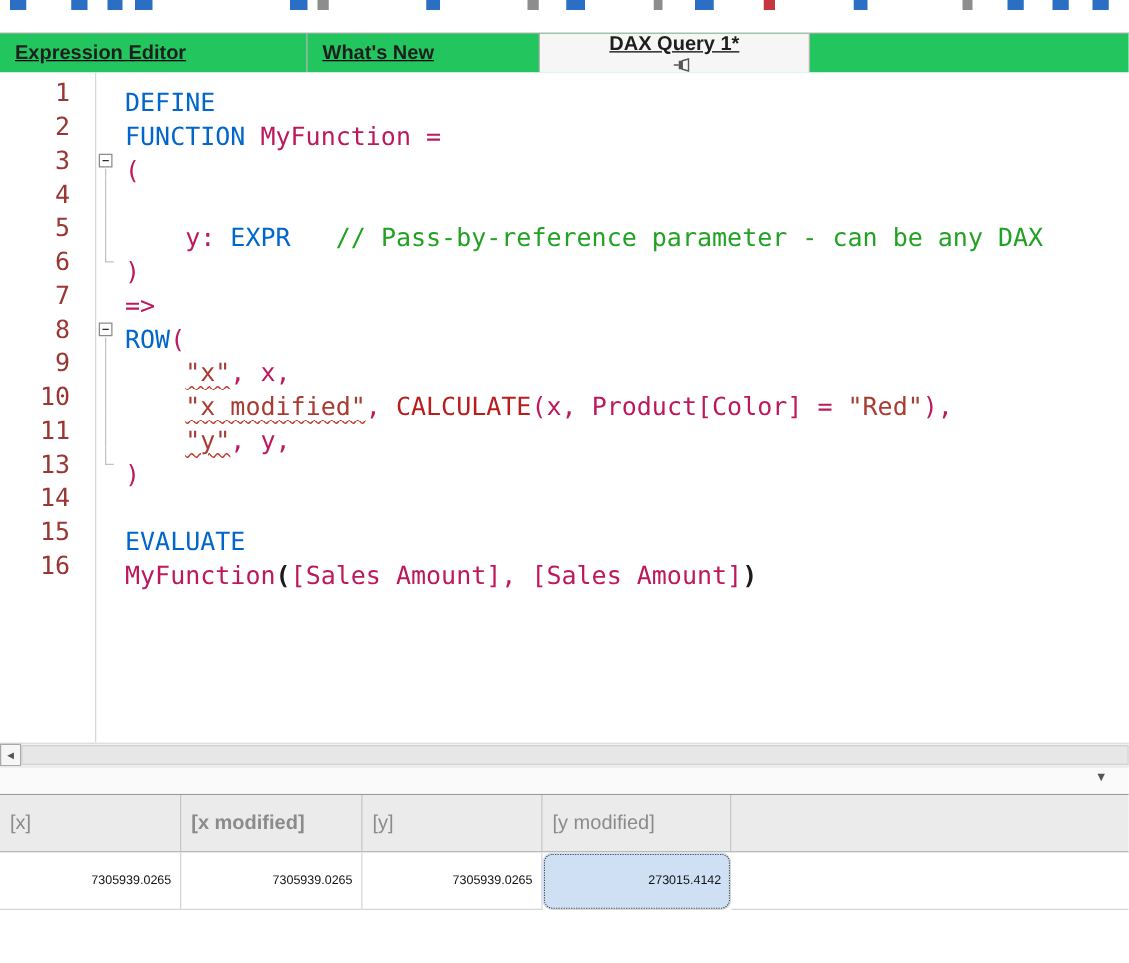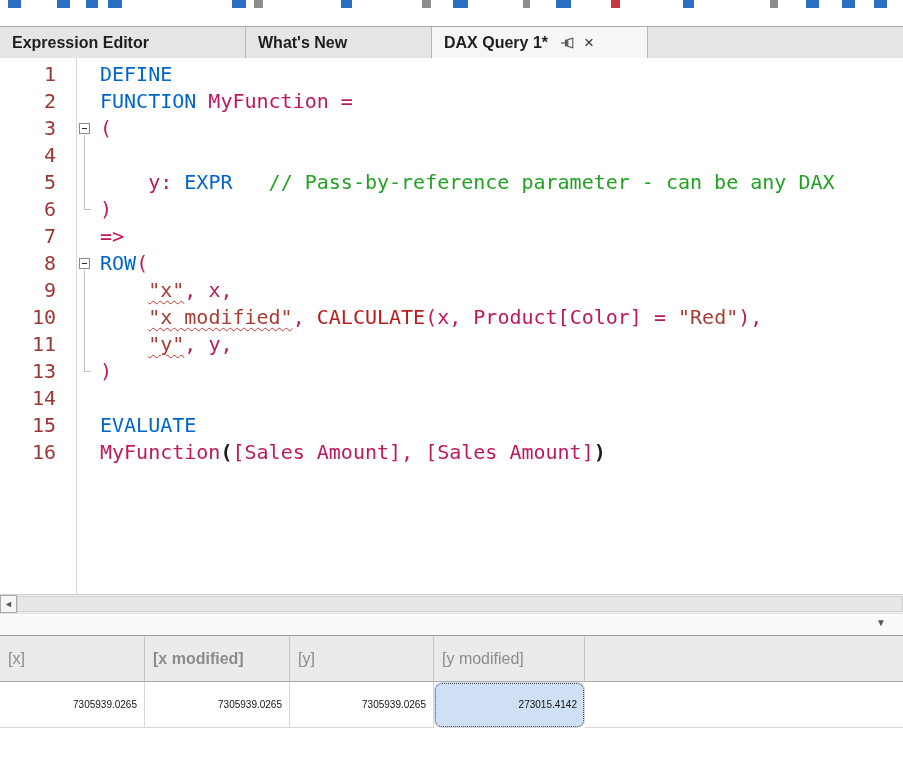--- a/index.html
+++ b/index.html
@@ -5,43 +5,43 @@
   * { margin:0; padding:0; }
   html,body { width:903px; height:770px; overflow:hidden; background:#fff;
               font-family:"Liberation Sans", sans-serif; }
   .app { position:relative; width:903px; height:770px; background:#fff; }
 
   
   .toolbar-strip { position:relative; height:26px; background:#fff; }
   .tb-frag { position:absolute; top:0; height:8px; }
 
   
-  .tabbar { display:flex; height:32px; background:#e5e5e5; border-top:1px solid #a8a8a8;
-            box-sizing:border-box; }
+  .tabbar { display:flex; height:32px; background:#22c55e; border-top:1px solid #a8a8a8;
+            box-sizing:border-box;text-decoration:underline; }
   .tab { box-sizing:border-box; height:100%; display:flex; align-items:center;
          padding:0 12px; border-right:1px solid #b5b5b5; font-weight:700; font-size:16px;
          color:#1e1e1e; white-space:nowrap; cursor:default; }
   .tab.t0 { width:246px; }
   .tab.t1 { width:186px; }
   .tab.t2 { width:216px; }
-  .tab.active { background:#f6f6f6; }
+  .tab.active { background:#f6f6f6;flex-direction:column; }
   .tab .pin { margin-left:12px; display:flex; align-items:center; }
   .tab .close { margin-left:9px; font-size:17px; font-weight:400; color:#333; line-height:1; }
   .tab-filler { flex:1; }
 
   
   .editor { position:relative; height:536px; background:#fff; padding-top:3px;
             box-sizing:border-box; overflow:hidden; }
   .gutter-line { position:absolute; left:76px; top:0; bottom:0; width:1px; background:#d8d8d8; }
   .cl { display:flex; height:27px; line-height:27px;
         font-family:"DejaVu Sans Mono", monospace; font-size:20px; }
   .ln { flex:none; width:70px; padding-right:14px; box-sizing:border-box;
         text-align:right; color:#9a3633; }
   .fold { flex:none; width:30px; position:relative; }
-  .ct { white-space:pre; color:#1b1b1b; }
+  .ct { white-space:pre; color:#1b1b1b;margin-top:8px; }
 
   .fbox { position:absolute; left:9px; top:8px; width:11px; height:11px;
           border:1px solid #8a8a8a; background:#fff; box-sizing:border-box; z-index:2; }
   .fbox::after { content:""; position:absolute; left:2px; top:4px; width:5px; height:1px;
                  background:#2b2b2b; }
   .fold.box::before { content:""; position:absolute; left:14px; top:20px; bottom:0; width:1px;
                       background:#c2c2c2; }
   .fold.mid::before { content:""; position:absolute; left:14px; top:0; bottom:0; width:1px;
                       background:#c2c2c2; }
   .fold.end::before { content:""; position:absolute; left:14px; top:0; height:14px; width:1px;

